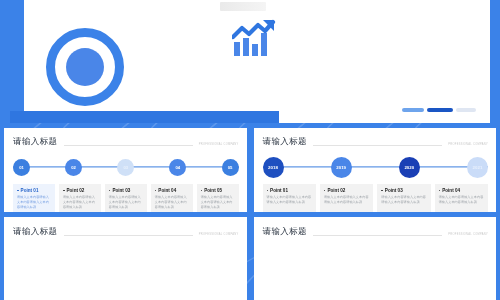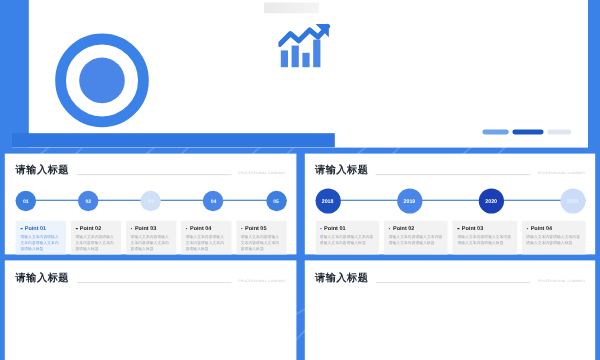--- a/index.html
+++ b/index.html
@@ -72,21 +72,21 @@
   }
   .progress i { display:block; height:4px; border-radius:2px; }
   .p1 { width:22px; background:#6ea4ec; }
   .p2 { width:26px; background:#1a56c4; }
   .p3 { width:20px; background:#dfe6f2; }
 
   
   .tl { padding:8px 8px 6px 9px; position:relative; height:100%; }
   .tl-head { display:flex; align-items:flex-end; gap:6px; }
   .tl-title {
-    font-size:8.5px; font-weight:bold; color:#1f2937;
+    font-size:8.5px; font-weight:normal; color:#1f2937;
     letter-spacing:.4px; white-space:nowrap;
   }
   .tl-rule {
     flex:1; height:1px; background:#e3e3e3; margin-bottom:2px;
   }
   .tl-sub {
     font-size:2.6px; color:#c8c8c8; white-space:nowrap;
     letter-spacing:.3px; margin-bottom:2px;
   }
 

